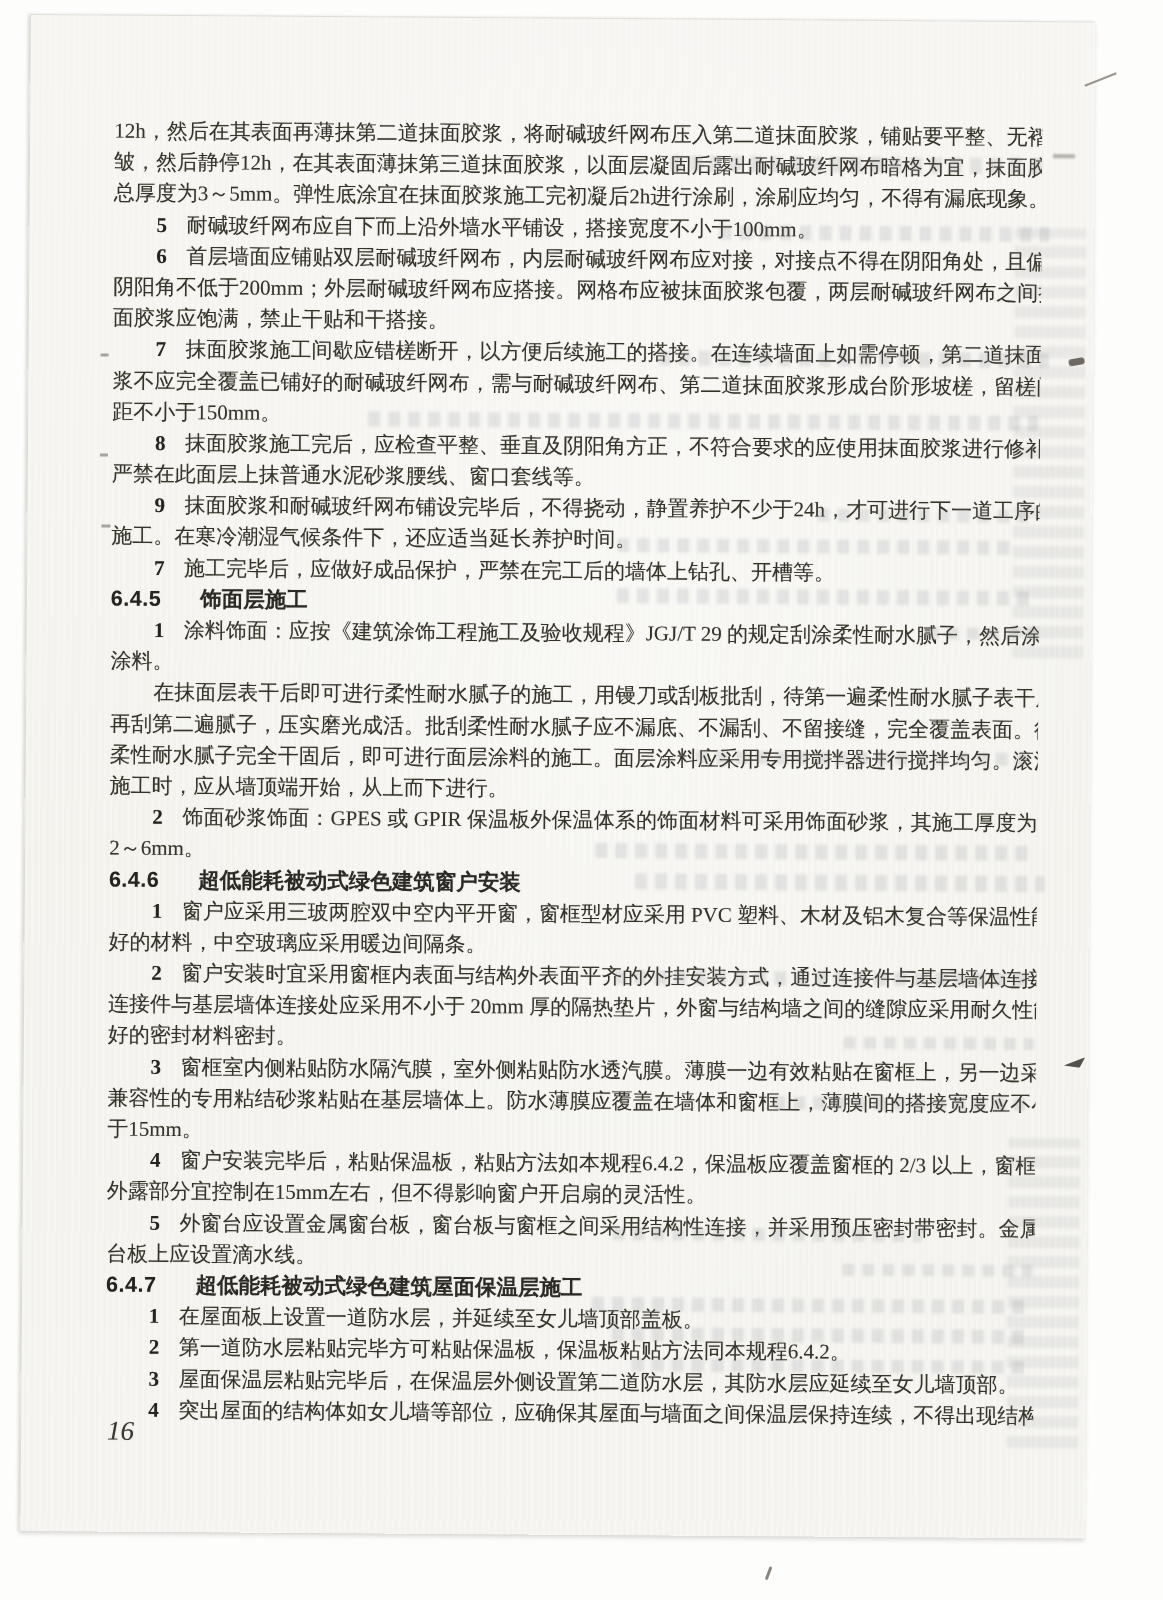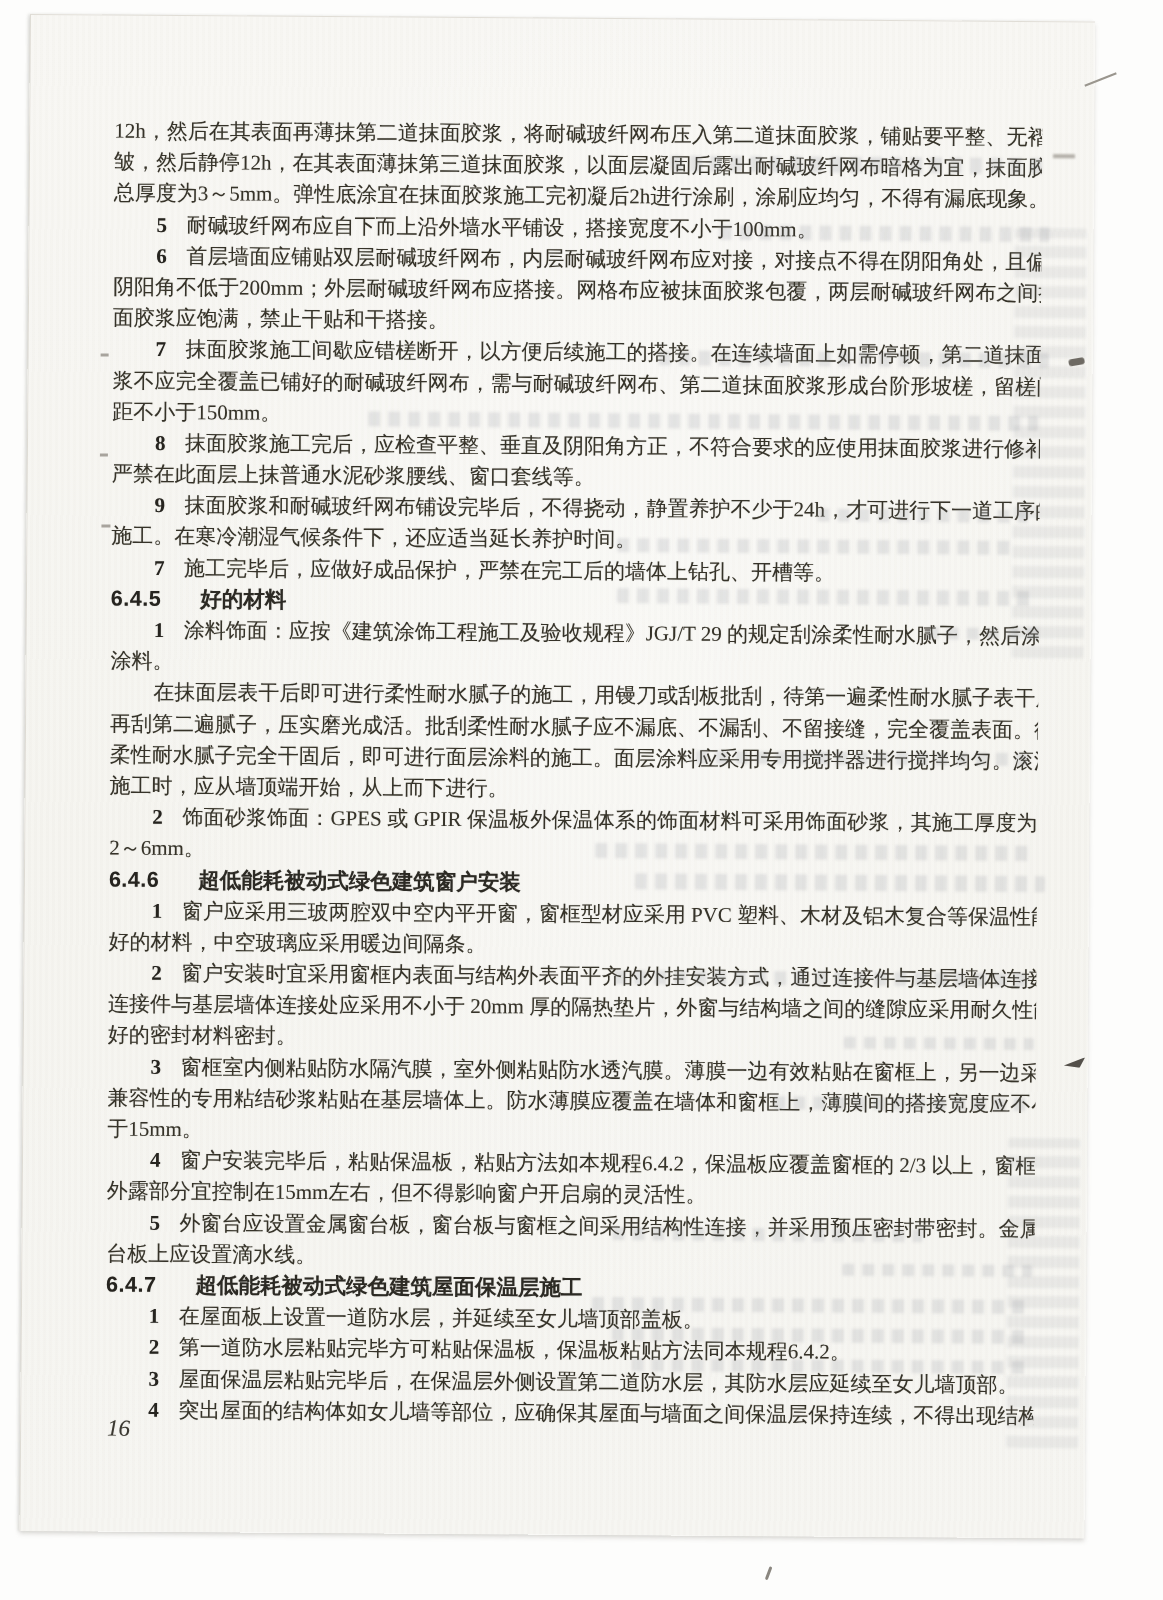--- a/index.html
+++ b/index.html
@@ -34,21 +34,21 @@
   .item .line.first,.paragraph .line.first{padding-left:43px;}
   .num{font-weight:bold;color:#26241f;margin-right:19px;letter-spacing:.5px;}
   .section .line{
     font-weight:bold;color:#2c2a24;
     font-family:"Liberation Sans","DejaVu Sans",sans-serif;
     font-size:21.5px;
   }
   .section .num{margin-right:39px;}
   .page-number{
     position:absolute;left:86px;top:1400px;
-    font-style:italic;font-size:23px;color:#3b3831;
+    font-style:italic;font-size:27px;color:#3b3831;
     text-shadow:0 0 1px rgba(90,86,78,.35);
   }
   
   .ghost{
     position:absolute;border-radius:2px;pointer-events:none;
     background:repeating-linear-gradient(90deg, rgba(122,126,138,.17) 0 12px, rgba(122,126,138,0) 12px 20px);
     filter:blur(1.4px);
   }
   .ghost.v{
     background:repeating-linear-gradient(0deg, rgba(122,126,138,.11) 0 12px, rgba(122,126,138,0) 12px 20px);
@@ -84,21 +84,21 @@
         <div class="line final">严禁在此面层上抹普通水泥砂浆腰线、窗口套线等。</div>
       </div>
       <div class="block item">
         <div class="line first"><span class="num">9</span><span>抹面胶浆和耐碱玻纤网布铺设完毕后，不得挠动，静置养护不少于24h，才可进行下一道工序的</span></div>
         <div class="line final">施工。在寒冷潮湿气候条件下，还应适当延长养护时间。</div>
       </div>
       <div class="block item">
         <div class="line first final"><span class="num">7</span><span>施工完毕后，应做好成品保护，严禁在完工后的墙体上钻孔、开槽等。</span></div>
       </div>
       <div class="block section">
-        <div class="line final"><span class="num">6.4.5</span><span>好的材料</span></div>
+        <div class="line final"><span class="num">6.4.5</span><span>饰面层施工</span></div>
       </div>
       <div class="block item">
         <div class="line first"><span class="num">1</span><span>涂料饰面：应按《建筑涂饰工程施工及验收规程》JGJ/T 29 的规定刮涂柔性耐水腻子，然后涂刷</span></div>
         <div class="line final">涂料。</div>
       </div>
       <div class="block paragraph">
         <div class="line first">在抹面层表干后即可进行柔性耐水腻子的施工，用镘刀或刮板批刮，待第一遍柔性耐水腻子表干后，</div>
         <div class="line">再刮第二遍腻子，压实磨光成活。批刮柔性耐水腻子应不漏底、不漏刮、不留接缝，完全覆盖表面。待</div>
         <div class="line">柔性耐水腻子完全干固后，即可进行面层涂料的施工。面层涂料应采用专用搅拌器进行搅拌均匀。滚涂</div>
         <div class="line final">施工时，应从墙顶端开始，从上而下进行。</div>

